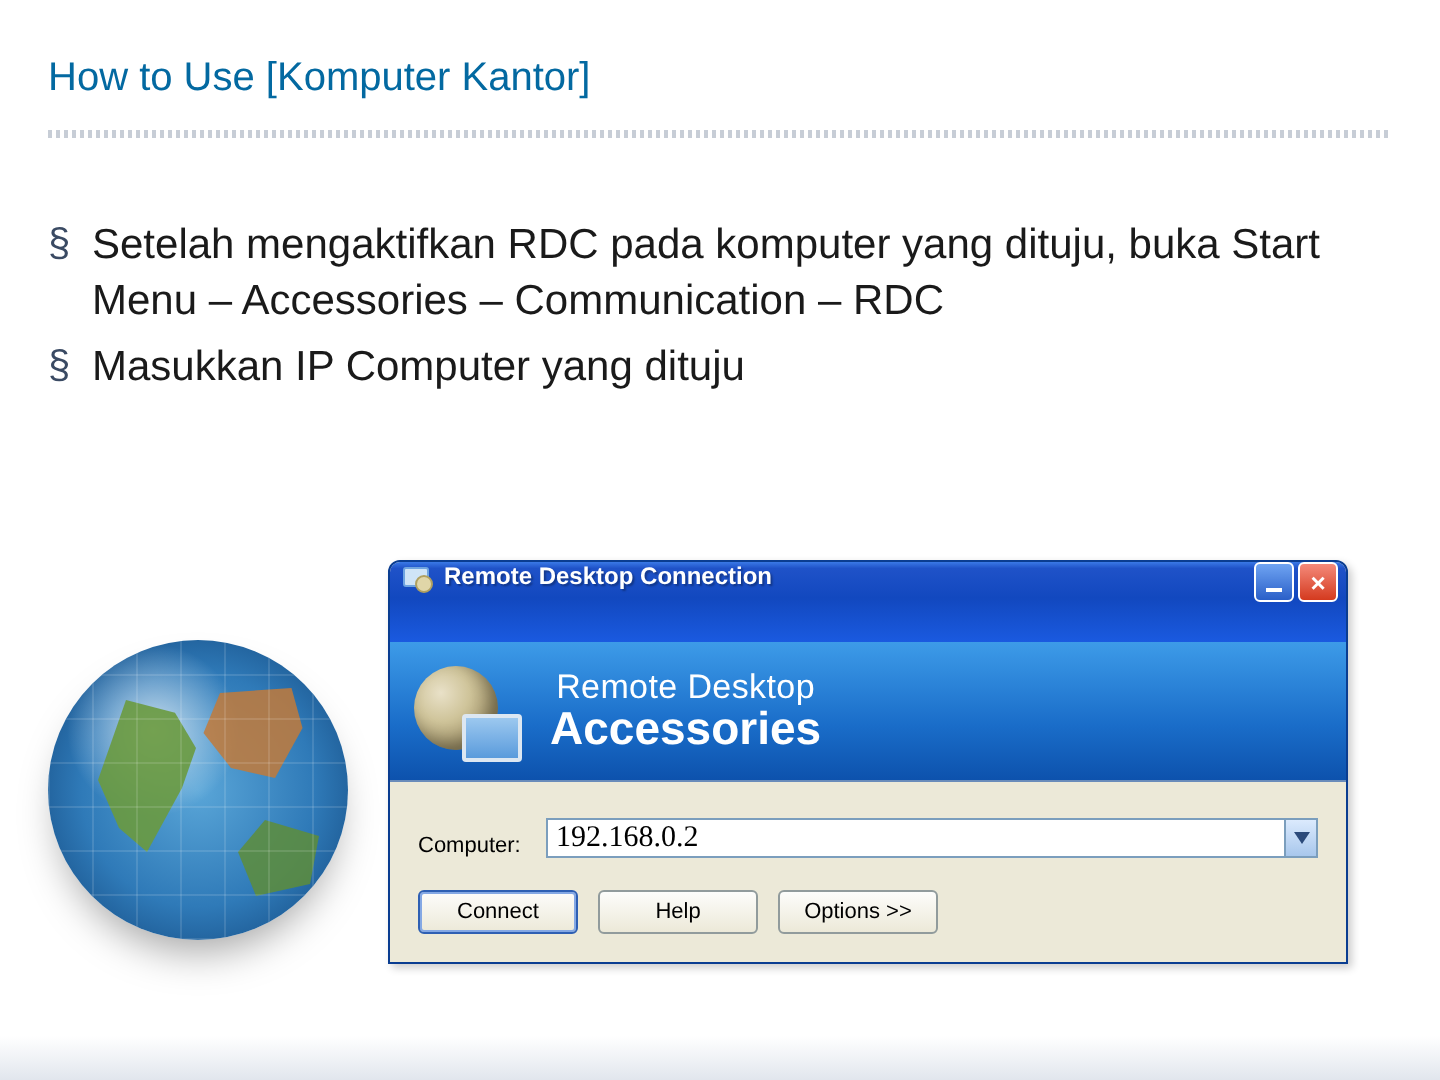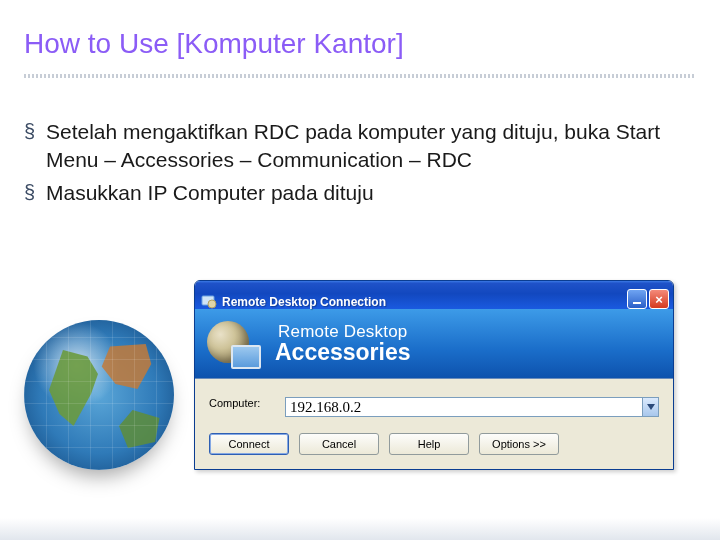--- a/index.html
+++ b/index.html
@@ -11,22 +11,22 @@
     overflow: hidden;
     position: relative;
   }
   .slide {
     width: 100%;
     height: 100%;
     padding: 28px 24px 0 24px;
     position: relative;
   }
   .title {
-    font-size: 28px;
-    color: #8b5cf6;
+    font-size: 20px;
+    color: #0369a1;
     font-weight: 400;
     margin-bottom: 14px;
   }
   .divider {
     height: 4px;
     background: repeating-linear-gradient(
       90deg,
       #c7cdd6 0px,
       #c7cdd6 2px,
       transparent 2px,
@@ -63,25 +63,25 @@
     top: 280px;
     width: 480px;
     border: 1px solid #0a3d91;
     border-radius: 6px 6px 0 0;
     box-shadow: 2px 2px 4px rgba(0,0,0,0.2);
     background: #ece9d8;
     font-family: Tahoma, Arial, sans-serif;
     font-size: 11px;
   }
   .titlebar {
-    height: 28px;
+    height: 40px;
     background: linear-gradient(to bottom, #3a79e6 0%, #1f52c8 8%, #1248bf 45%, #1a5ae0 100%);
     border-radius: 5px 5px 0 0;
     display: flex;
-    align-items: flex-end;
+    align-items: flex-start;
     padding: 0 4px 0 6px;
     color: #fff;
   }
   .tb-icon {
     width: 16px;
     height: 16px;
     margin-right: 5px;
     display: inline-flex;
     align-items: center;
     justify-content: center;
@@ -156,22 +156,22 @@
   }
   .banner-text .l2 {
     font-size: 23px;
     font-weight: bold;
   }
 
   .form-area {
     padding: 18px 14px 8px 14px;
     background: #ece9d8;
     display: flex;
-    align-items: flex-start;
-    gap: 22px;
+    align-items: flex-end;
+    gap: 10px;
   }
   .form-label {
     font-size: 11px;
     color: #000;
     width: 54px;
   }
   .combo {
     flex: 1;
     display: flex;
     height: 20px;
@@ -284,21 +284,21 @@
 </head>
 <body>
 
 <div class="slide">
 
   <h1 class="title">How to Use [Komputer Kantor]</h1>
   <div class="divider"></div>
 
   <ul class="bullets">
     <li>Setelah mengaktifkan RDC pada komputer yang dituju, buka Start Menu – Accessories – Communication – RDC</li>
-    <li>Masukkan IP Computer pada dituju</li>
+    <li>Masukkan IP Computer yang dituju</li>
   </ul>
 
   <div class="globe-photo">
     <div class="ball">
       <div class="land1"></div>
       <div class="land2"></div>
       <div class="land3"></div>
       <div class="grid"></div>
     </div>
   </div>
@@ -340,19 +340,18 @@
         <div class="dd">
           <svg viewBox="0 0 8 6">
               <path d="M0 0 L8 0 L4 6 Z" fill="#2b4a7a"></path>
             </svg>
         </div>
       </div>
     </div>
 
     <div class="button-row">
       <button class="xp-btn">Connect</button>
-      <button class="xp-btn">Cancel</button>
       <button class="xp-btn">Help</button>
       <button class="xp-btn">Options &gt;&gt;</button>
     </div>
   </div>
 
 </div>
 
 </body></html>

